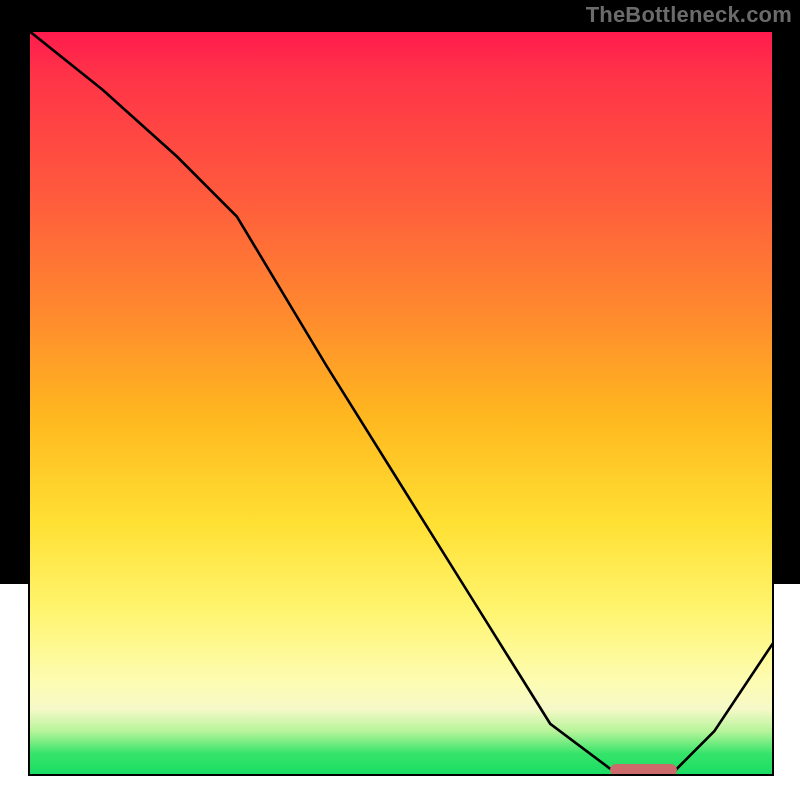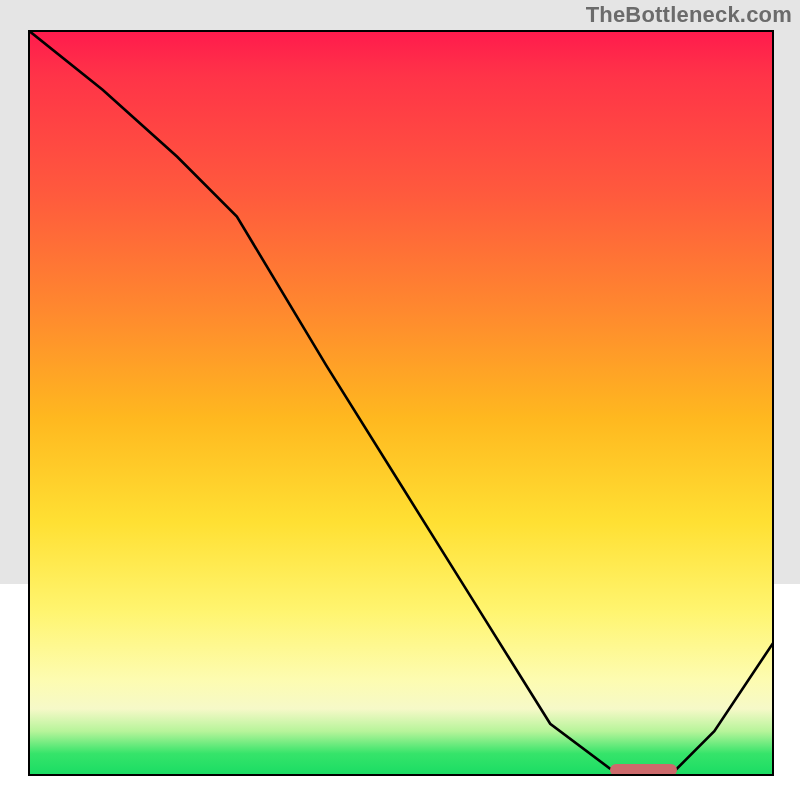--- a/index.html
+++ b/index.html
@@ -7,21 +7,21 @@
     padding: 0;
     width: 800px;
     height: 800px;
     overflow: hidden;
     font-family: Arial, Helvetica, sans-serif;
   }
   .canvas {
     position: relative;
     width: 800px;
     height: 584px;
-    background: #e5e5e5;
+    background: #000000;
   }
   .watermark {
     position: absolute;
     top: 2px;
     right: 8px;
     font-size: 22px;
     font-weight: 600;
     color: #6b6b6b;
     letter-spacing: 0.2px;
   }

